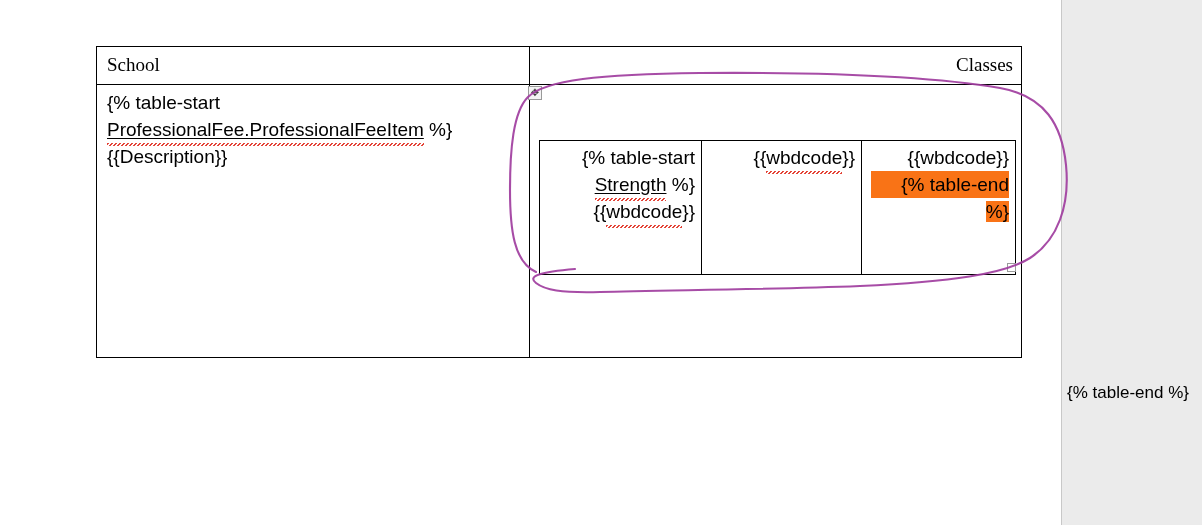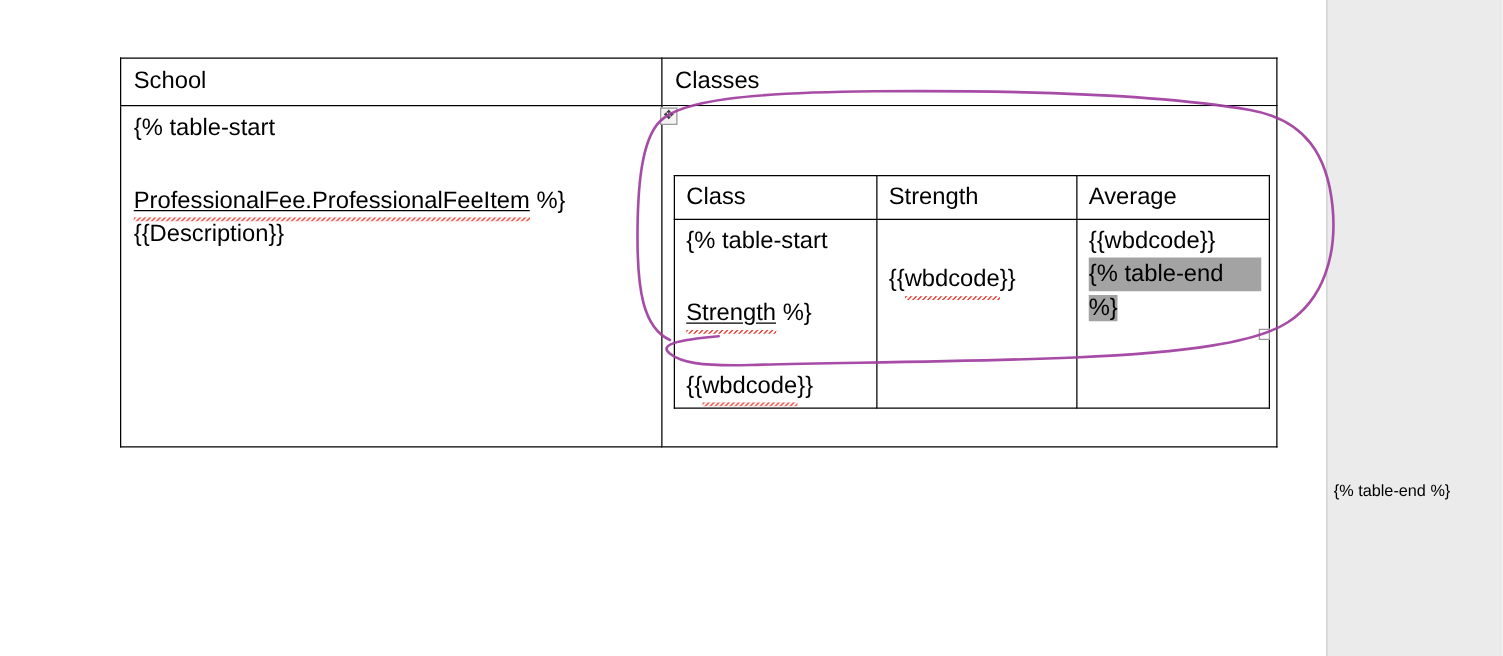--- a/index.html
+++ b/index.html
@@ -40,42 +40,41 @@
   #outer-table td {
     border: 1px solid #000000;
     vertical-align: top;
     padding: 4px 8px 6px 10px;
     font-size: 19px;
     line-height: 27px;
     color: #000000;
     background: #ffffff;
   }
   .col-school { width: 433px; }
-  .col-classes { width: 492px; }
-
-  .hdr-cell { height: 28px; padding-top: 2px; padding-bottom: 2px; }
+  .col-classes { width: 492px; text-align: right; }
+
+  .hdr-cell { height: 28px; padding-top: 2px; padding-bottom: 2px; font-family: Liberation Serif, serif; }
   .body-cell-left  { height: 273px; }
   .body-cell-right { height: 273px; padding: 0; position: relative; }
 
   .hdr-text { white-space: nowrap; }
 
   
   .para { margin: 0; }
   .para-line { display: block; white-space: nowrap; }
 
   
   .fieldref {
     text-decoration: underline;
     text-decoration-color: #000000;
     text-underline-offset: 2px;
   }
   .sp {
     position: relative;
     display: inline-block;
-    margin-top: 31px;
   }
   .sp::after {
     content: "";
     position: absolute;
     left: 0;
     right: 0;
     bottom: -3px;
     height: 3px;
     background-image:
       linear-gradient(135deg, #e33a2e 25%, transparent 25%, transparent 50%, #e33a2e 50%, #e33a2e 75%, transparent 75%);
@@ -105,21 +104,21 @@
     background: #ffffff;
   }
   .ic1 { width: 162px; }
   .ic2 { width: 160px; }
   .ic3 { width: 154px; }
   .inner-hdr td { height: 29px; padding-top: 1px; padding-bottom: 1px; }
   .inner-body td { height: 134px; }
 
   
   .hl {
-    background: #a3a3a3;
+    background: #f97316;
     box-decoration-break: clone;
     -webkit-box-decoration-break: clone;
   }
   .hl-line { display: block; }
 
   
   #table-move-handle {
     position: absolute;
     left: 528px;
     top: 86px;
@@ -155,21 +154,21 @@
     width: 1202px;
     height: 525px;
     pointer-events: none;
     z-index: 8;
   }
   
   #footer-text {
     position: absolute;
     left: 537px;
     top: 294px;
-    font-size: 13px;
+    font-size: 17px;
     line-height: 27px;
     color: #000;
     white-space: nowrap;
   }
 </style>
 </head>
 <body>
 
 <div id="doc-page">
 
@@ -190,31 +189,20 @@
             <span class="para-line"><span class="fieldref sp">ProfessionalFee.ProfessionalFeeItem</span><span> %}</span></span>
             <span class="para-line">{{Description}}</span>
           </p>
         </td>
 
         <td class="col-classes body-cell-right">
 
           <div id="inner-wrap">
             <table id="inner-table">
               <tbody>
-                <tr class="inner-hdr">
-                  <td class="ic1">
-                    <span>Class</span>
-                  </td>
-                  <td class="ic2">
-                    <span>Strength</span>
-                  </td>
-                  <td class="ic3">
-                    <span>Average</span>
-                  </td>
-                </tr>
                 <tr class="inner-body">
                   <td class="ic1">
                     <span class="para-line">{% table-start</span>
                     <span class="para-line"><span class="fieldref sp">Strength</span><span> %}</span></span>
                     <span class="para-line"><span>{{</span><span class="sp">wbdcode</span><span>}}</span></span>
                   </td>
                   <td class="ic2">
                     <span class="para-line"><span>{{</span><span class="sp">wbdcode</span><span>}}</span></span>
                   </td>
                   <td class="ic3">

